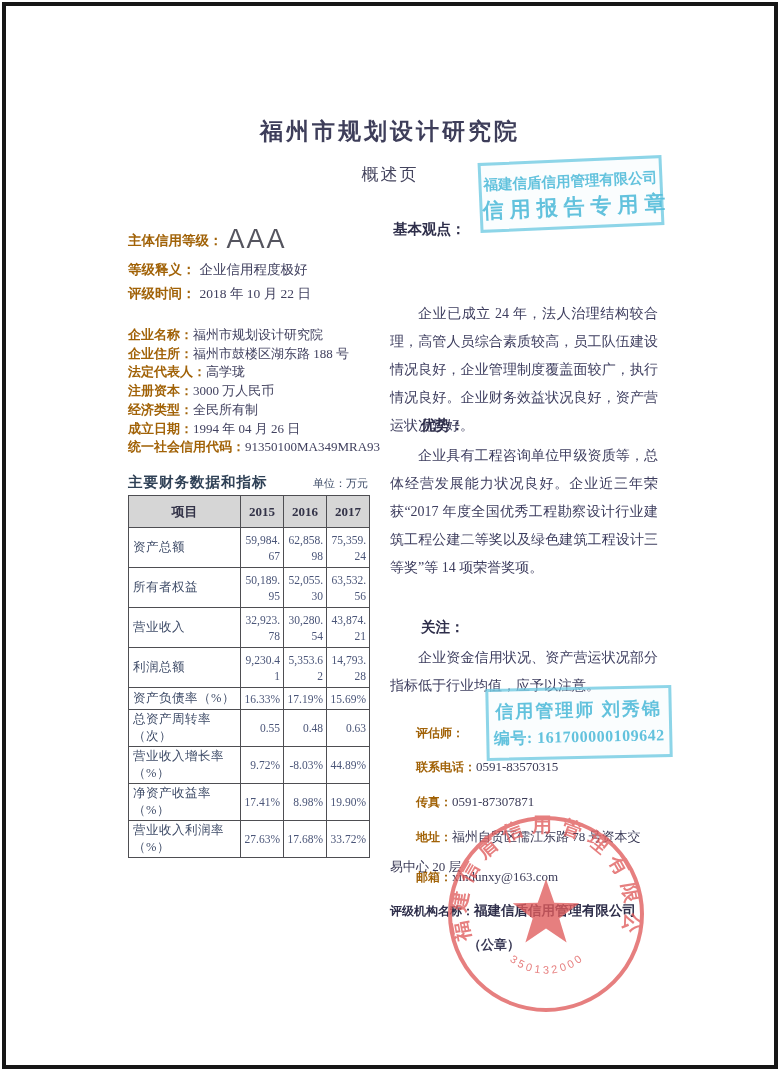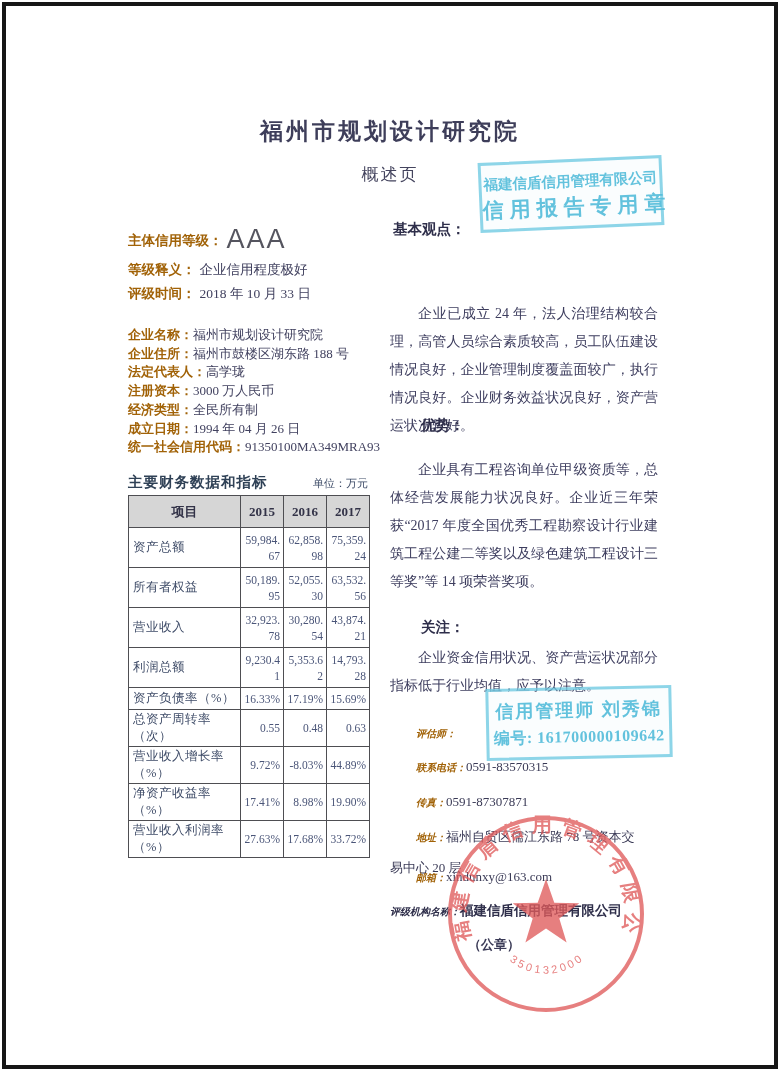--- a/index.html
+++ b/index.html
@@ -77,29 +77,29 @@
   
   .h-op { font-weight: bold; font-size: 14.5px; color: #2e2e4a; }
   .h-basic   { top: 220px; left: 393px; }
   .p-op {
     width: 268px; left: 390px;
     font-size: 14px; line-height: 28px;
     text-align: justify; text-indent: 2em; color: #3d3d5e;
   }
   .p-basic   { top: 256px; margin-top: 44px; }
   .h-adv     { top: 416px; left: 421px; }
-  .p-adv     { top: 456px; }
+  .p-adv     { top: 442px; }
   .h-concern { top: 618px; left: 421px; }
   .p-concern { top: 644px; }
 
   .c-line {
     left: 390px; width: 284px;
     font-size: 13px; text-indent: 2em; line-height: 30px; color: #3a3a56;
   }
-  .c-line .lbl { font-size: 10px; font-style: italic; }
+  .c-line .lbl { font-size: 12px; }
   .c-assessor { top: 718px; }
   .c-phone    { top: 752px; }
   .c-fax      { top: 787px; }
   .c-address  { top: 822px; width: 254px; }
   .c-email    { top: 862px; }
   .c-agency   { top: 896px; text-indent: 0; }
   .c-agency .lbl, .c-agency .val { font-weight: bold; color: #2e2e4a; }
   .c-sealnote { top: 930px; text-indent: 6em; font-weight: 600; }
 
   
@@ -144,21 +144,21 @@
   <div class="line">
     <span class="lbl">主体信用等级：</span>
     <span class="grade-val">AAA</span>
   </div>
   <div class="line">
     <span class="lbl">等级释义：</span>
     <span class="val">企业信用程度极好</span>
   </div>
   <div class="line">
     <span class="lbl">评级时间：</span>
-    <span class="val">2018 年 10 月 33 日</span>
+    <span class="val">2018 年 10 月 22 日</span>
   </div>
 </div>
 
 <div class="abs company">
   <div class="row">
     <span class="lbl">企业名称：</span><span class="val">福州市规划设计研究院</span>
   </div>
   <div class="row">
     <span class="lbl">企业住所：</span><span class="val">福州市鼓楼区湖东路 188 号</span>
   </div>

